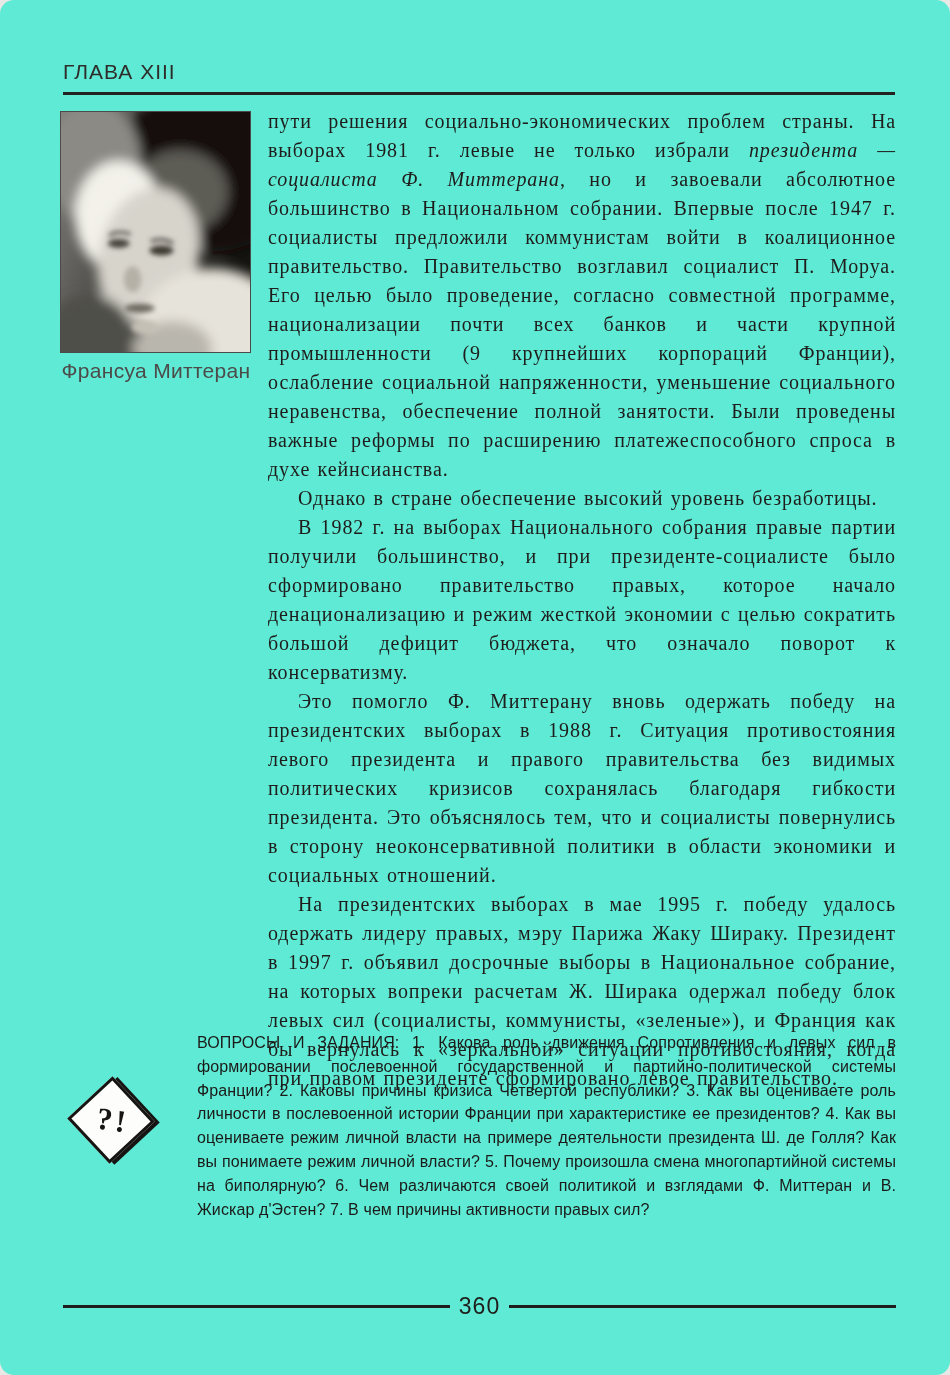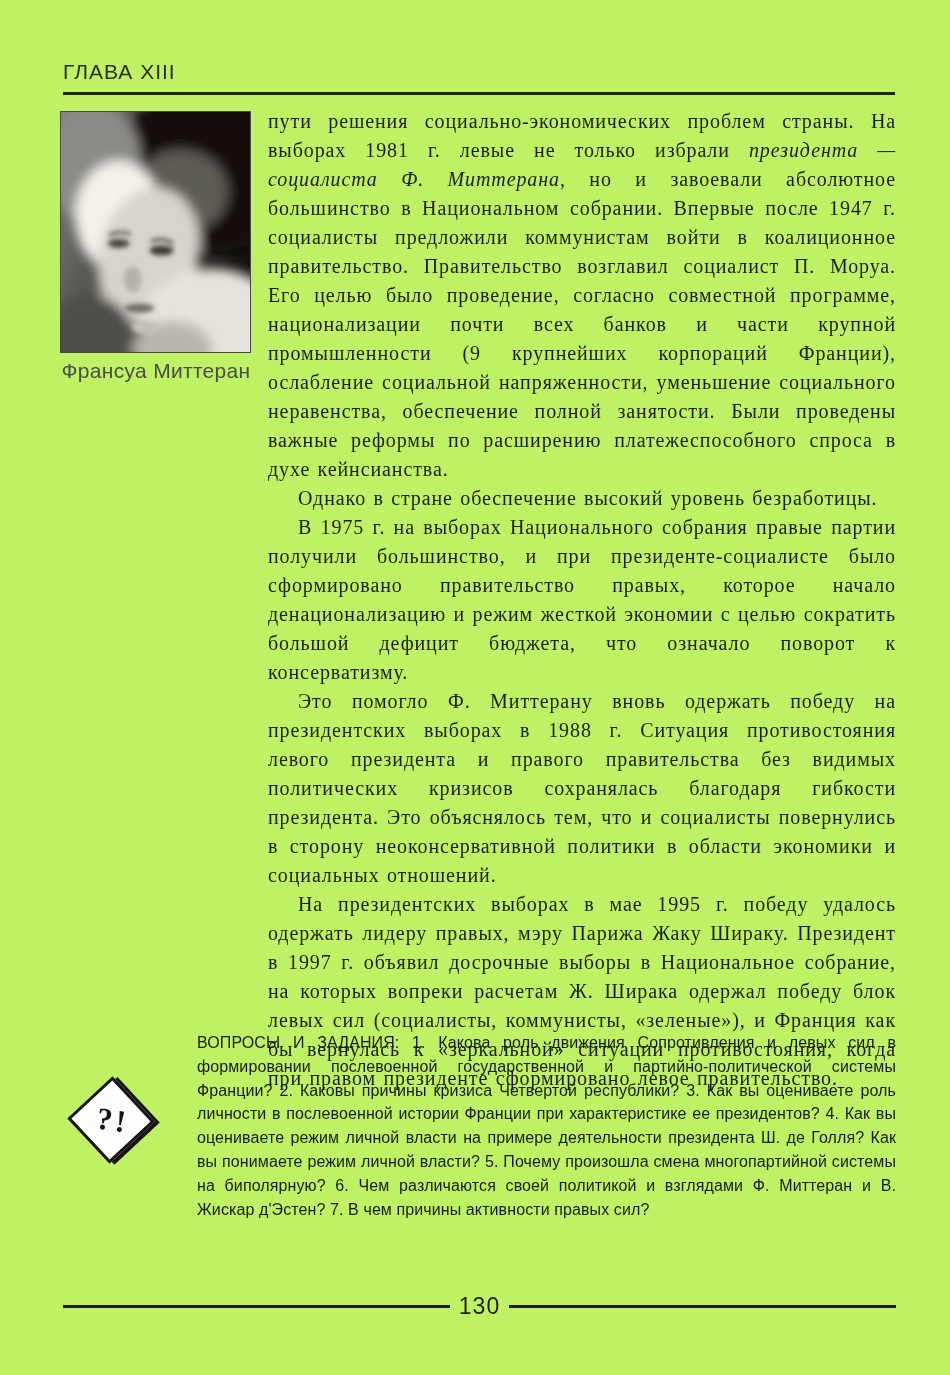--- a/index.html
+++ b/index.html
@@ -1,23 +1,24 @@
 <!DOCTYPE html>
 <html lang="ru"><head>
 <meta charset="utf-8">
 <style>
   html, body { margin: 0; padding: 0; background: #e8e8e6; }
   .page {
     position: relative;
     width: 950px; height: 1375px;
     margin: 0 auto;
-    background: #bef264;
+    background: #5eead4;
     overflow: hidden;
     font-family: "Liberation Serif", "DejaVu Serif", serif;
     color: #1e1d1b;
+    border-radius: 14px;
   }
   
   .chapter-header {
     position: absolute; left: 63px; top: 60px;
     font-family: "Liberation Sans", "DejaVu Sans", sans-serif;
     font-size: 21px; letter-spacing: 1px; color: #2e2d2b;
   }
   .header-rule {
     position: absolute; left: 63px; top: 92px; width: 832px;
     border-top: 3px solid #23221f;
@@ -126,31 +127,31 @@
         <ellipse cx="79" cy="197" rx="15" ry="4.5" fill="#6e6b62"></ellipse>
         <ellipse cx="84" cy="216" rx="13" ry="7" fill="#c4c0b6"></ellipse>
       </g>
     </svg>
   </figure>
   <figcaption class="photo-caption">Франсуа Миттеран</figcaption>
 
   <div class="body-text" id="body-text">
       <p class="para"><span>пути решения социально-экономических проблем страны. На выборах 1981 г. левые не только избрали </span><span class="italic">президента — социалиста Ф. Миттерана</span><span>, но и завоевали абсолютное большинство в Национальном собрании. Впервые после 1947 г. социалисты предложили коммунистам войти в коалиционное правительство. Правительство возглавил социалист П. Моруа. Его целью было проведение, согласно совместной программе, национализации почти всех банков и части крупной промышленности (9 крупнейших корпораций Франции), ослабление социальной напряженности, уменьшение социального неравенства, обеспечение полной занятости. Были проведены важные реформы по расширению платежеспособного спроса в духе кейнсианства.</span></p>
       <p class="para indent"><span>Однако в стране обеспечение высокий уровень безработицы.</span></p>
-      <p class="para indent"><span>В 1975 г. на выборах Национального собрания правые партии получили большинство, и при президенте-социалисте было сформировано правительство правых, которое начало денационализацию и режим жесткой экономии с целью сократить большой дефицит бюджета, что означало поворот к консерватизму.</span></p>
+      <p class="para indent"><span>В 1982 г. на выборах Национального собрания правые партии получили большинство, и при президенте-социалисте было сформировано правительство правых, которое начало денационализацию и режим жесткой экономии с целью сократить большой дефицит бюджета, что означало поворот к консерватизму.</span></p>
       <p class="para indent"><span>Это помогло Ф. Миттерану вновь одержать победу на президентских выборах в 1988 г. Ситуация противостояния левого президента и правого правительства без видимых политических кризисов сохранялась благодаря гибкости президента. Это объяснялось тем, что и социалисты повернулись в сторону неоконсервативной политики в области экономики и социальных отношений.</span></p>
       <p class="para indent"><span>На президентских выборах в мае 1995 г. победу удалось одержать лидеру правых, мэру Парижа </span><span class="bold">Жаку Шираку</span><span>. Президент в 1997 г. объявил досрочные выборы в Национальное собрание, на которых вопреки расчетам Ж. Ширака одержал победу блок левых сил (социалисты, коммунисты, «зеленые»), и Франция как бы вернулась к «зеркальной» ситуации противостояния, когда при правом президенте сформировано левое правительство.</span></p>
     </div>
 
   <div class="q-icon">
     <span class="glyph">?!</span>
   </div>
   <div class="q-text" id="questions-text">
       <p><span class="bold">ВОПРОСЫ И ЗАДАНИЯ: 1.</span><span> Какова роль движения Сопротивления и левых сил в формировании послевоенной государственной и партийно-политической системы Франции? </span><span class="bold">2.</span><span> Каковы причины кризиса Четвертой республики? </span><span class="bold">3.</span><span> Как вы оцениваете роль личности в послевоенной истории Франции при характеристике ее президентов? </span><span class="bold">4.</span><span> Как вы оцениваете режим личной власти на примере деятельности президента Ш. де Голля? Как вы понимаете режим личной власти? </span><span class="bold">5.</span><span> Почему произошла смена многопартийной системы на биполярную? </span><span class="bold">6.</span><span> Чем различаются своей политикой и взглядами Ф. Миттеран и В. Жискар д'Эстен? </span><span class="bold">7.</span><span> В чем причины активности правых сил?</span></p>
     </div>
 
   <div class="footer">
     <span class="rule"></span>
-    <span class="page-num">130</span>
+    <span class="page-num">360</span>
     <span class="rule"></span>
   </div>
 
 </div>
 
 </body></html>

